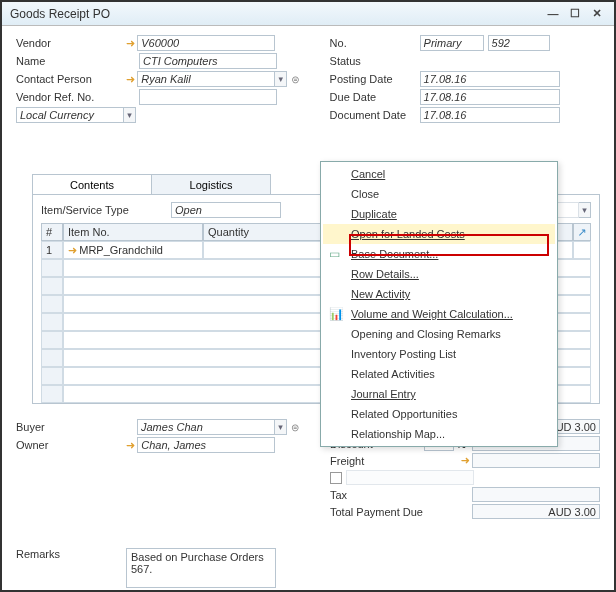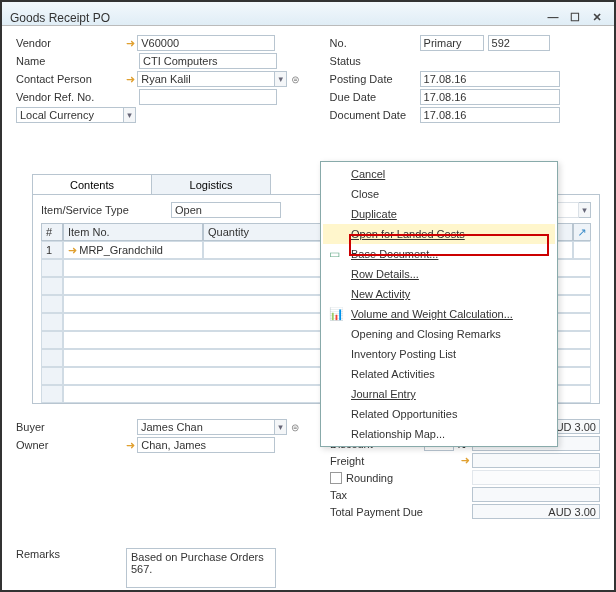--- a/index.html
+++ b/index.html
@@ -1,25 +1,25 @@
 <!DOCTYPE html>
 <html><head>
 <meta charset="utf-8">
 <style>
 * { box-sizing: border-box; font-family: Tahoma, Arial, sans-serif; font-size: 11px; }
 body { margin: 0; padding: 0; background: #fff; }
 .window { width: 616px; height: 592px; border: 2px solid #333; position: relative; background: #fff; }
-.titlebar { height: 24px; background: linear-gradient(#f2f8fc, #e0edf6); border-bottom: 1px solid #bbb; display: flex; align-items: flex-end; padding: 0 8px; }
+.titlebar { height: 24px; background: linear-gradient(#f2f8fc, #e0edf6); border-bottom: 1px solid #bbb; display: flex; align-items: center; padding: 0 8px; }
 .titlebar .title { flex: 1; color: #333; font-size: 12px; }
 .titlebar .wbtn { width: 18px; height: 16px; margin-left: 4px; display: flex; align-items: center; justify-content: center; color: #444; cursor: pointer; font-weight: bold; }
 .body { position: relative; padding: 8px 14px; height: calc(100% - 24px); }
 
 .row { display: flex; align-items: center; height: 18px; margin-bottom: 0px; }
 .lbl { width: 110px; color: #333; }
-.field { border: 1px solid #b8c5d0; background: #fff; height: 16px; padding: 0 3px; display: inline-flex; align-items: center; color: #333; }
+.field { border: 1px solid #b8c5d0; background: #fff; height: 16px; padding: 0 3px; display: inline-flex; align-items: center; color: #333; font-style: italic; }
 .field.md { width: 138px; }
 .field.right { width: 140px; }
 .arrow-icon { color: #e0a030; font-size: 11px; margin-right: 2px; }
 .drop { width: 12px; border: 1px solid #b8c5d0; border-left: none; background: #f4f6f8; font-size: 9px; display: inline-flex; align-items: center; justify-content: center; height: 16px; cursor: pointer; color: #667; }
 
 .cols { display: flex; gap: 30px; }
 .col { flex: 1; }
 
 .watermark { position: absolute; left: 70px; top: 245px; width: 420px; opacity: .6; pointer-events: none; z-index: 1; }
 .wm-stem { font-size: 80px; font-weight: bold; letter-spacing: 4px; color: #9fb4c6; font-family: Arial Black, Arial; white-space: nowrap; }
@@ -223,21 +223,20 @@
             <span style="margin-right:6px">%</span>
             <span class="total-val"></span>
           </div>
       <div class="total-row">
             <span class="total-lbl">Freight</span>
             <span class="arrow-icon">➜</span>
             <span class="total-val"></span>
           </div>
       <div class="total-row">
             <span class="checkbox"></span>
-            <span class="total-lbl">Rounding</span>
             <span class="total-val" style="opacity:.4"></span>
           </div>
       <div class="total-row">
             <span class="total-lbl">Tax</span>
             <span class="total-val"></span>
           </div>
       <div class="total-row">
             <span class="total-lbl">Total Payment Due</span>
             <span class="total-val">AUD 3.00</span>
           </div>

